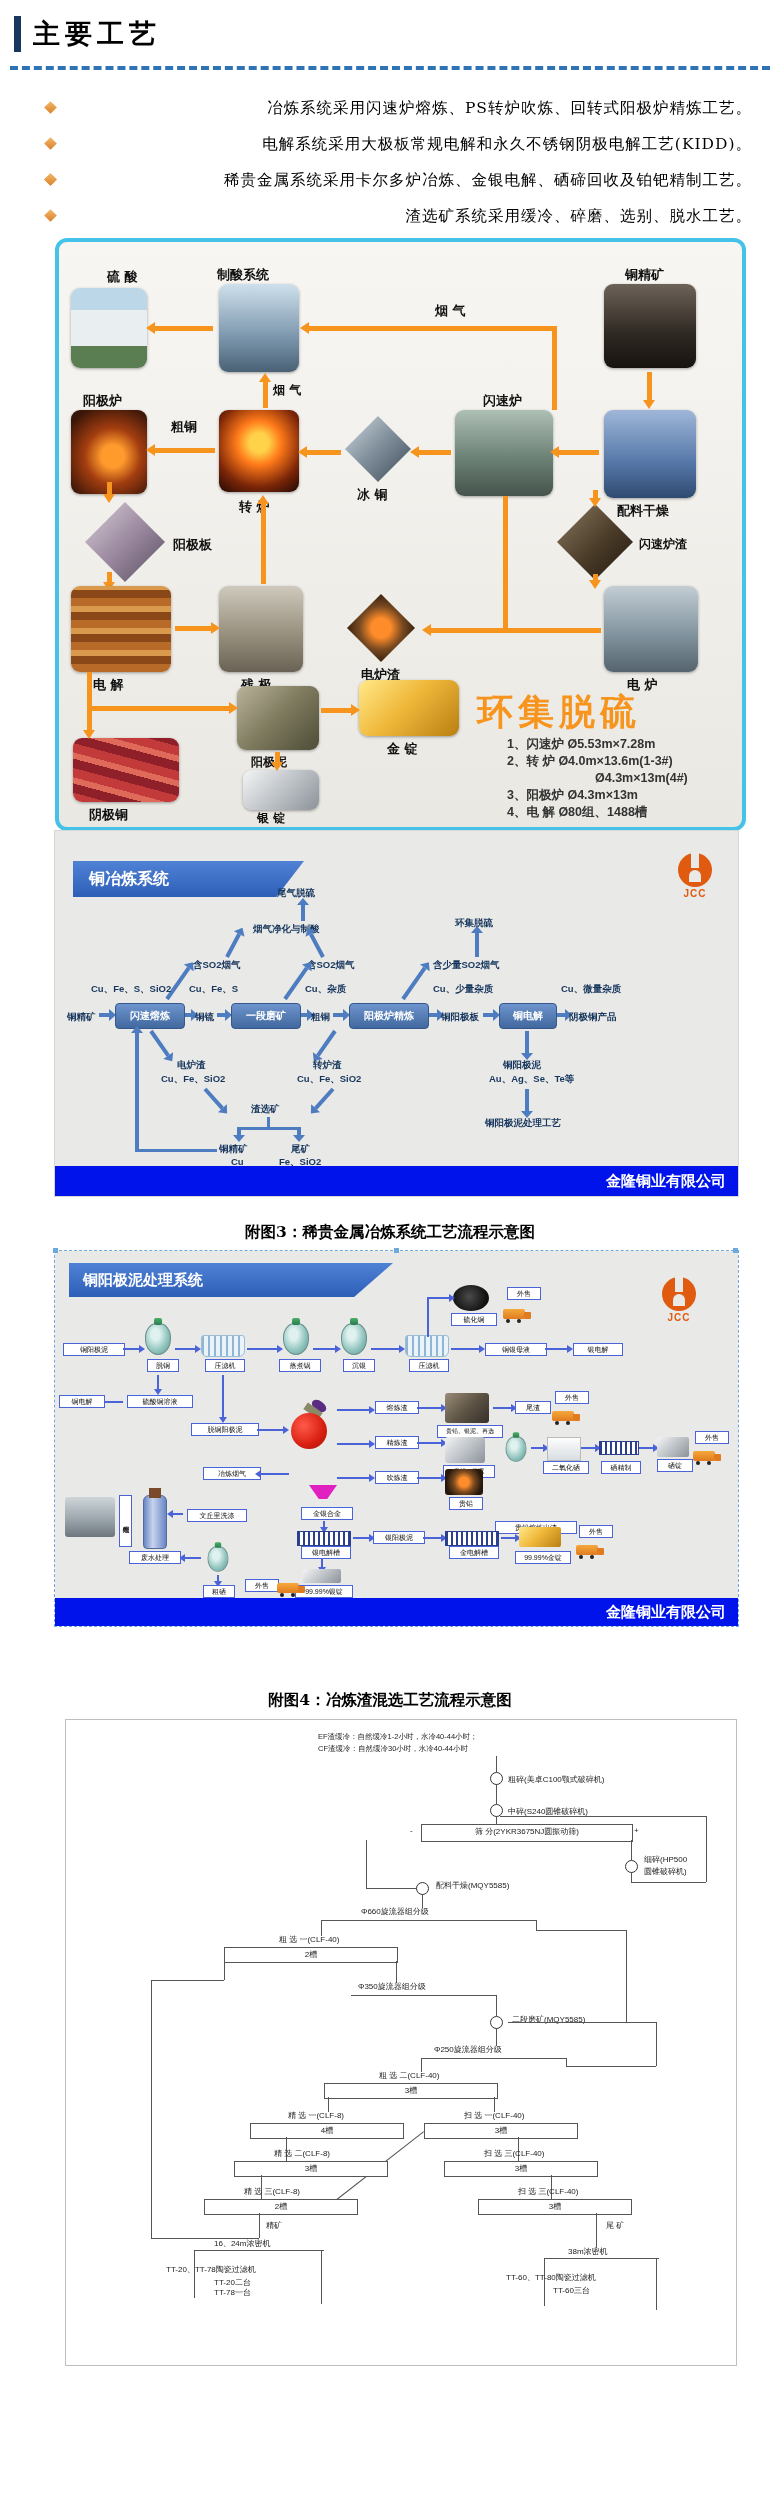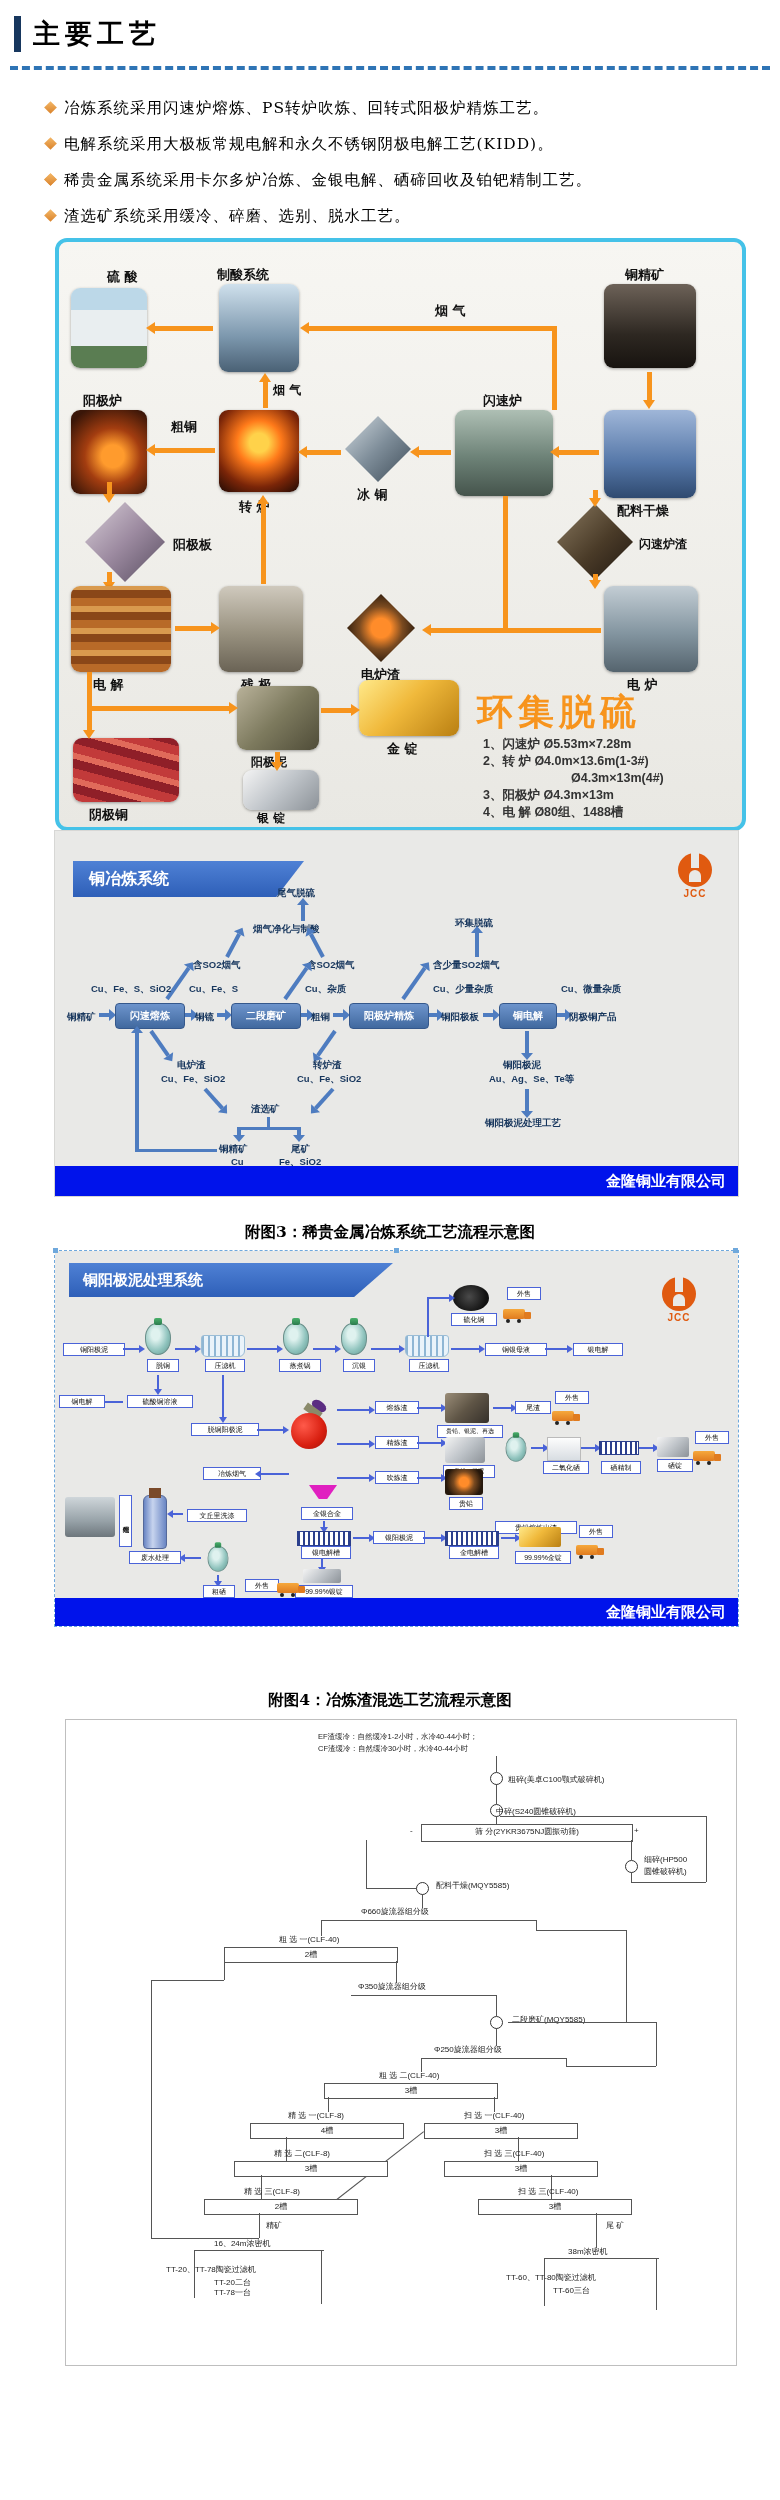--- a/index.html
+++ b/index.html
@@ -2,21 +2,21 @@
 <html><head>
 <meta charset="utf-8">
 <style>
   html,body{margin:0;padding:0;background:#fff;}
   body{width:780px;font-family:"Liberation Sans",sans-serif;}
   .page{position:relative;width:780px;}
   .hdr{display:flex;align-items:center;margin:16px 0 0 14px;}
   .hbar{width:7px;height:36px;background:#17375E;margin-right:12px;}
   .h1{font:bold 27px "DejaVu Serif","Liberation Serif",serif;letter-spacing:5px;color:#000;}
   .dash{border-top:4px dashed #2E74B5;margin:14px 10px 0 10px;}
-  .bullets{list-style:none;margin:24px 28px 0 46px;padding:0;}
+  .bullets{list-style:none;margin:24px 28px 0 46px;padding:0;text-align:right;}
   .bullets li{position:relative;padding-left:18px;font:15.5px/28px "DejaVu Serif","Liberation Serif",serif;color:#000;margin-bottom:8px;letter-spacing:1px;}
   .dmd{position:absolute;left:0;top:9px;width:9px;height:9px;background:linear-gradient(135deg,#F4B868,#D9822B);transform:rotate(45deg);}
   .cap{text-align:center;font:bold 15.5px "DejaVu Serif","Liberation Serif",serif;color:#000;margin:14px 0 8px;}
   .figbox{position:relative;margin-left:55px;}
   .f1{width:683px;height:585px;border:4px solid #45C2E8;border-radius:12px;background:linear-gradient(180deg,#f7f6f2,#e9e8e3);}
   .f2{width:683px;height:365px;background:#e9e9e7;box-shadow:0 0 0 1px #d7d7d5;}
   .f3{width:683px;height:375px;background:#e9e9e7;outline:1px dashed #6FA8DC;}
   .f4{width:670px;height:645px;background:#fff;border:1px solid #bfbfbf;margin-left:65px;}
   .abs{position:absolute;}
   
@@ -38,21 +38,21 @@
   .p-eslag{background:radial-gradient(circle at 50% 50%,#ff8c2a 0 20%,#7a4a20 45%,#26180c 78%);}
   .p-efurn{background:linear-gradient(180deg,#c3cdd4,#8395a0 55%,#55646e);}
   .p-slime{background:linear-gradient(135deg,#b9b29a,#7d7a5e 50%,#4f4c38);}
   .p-gold{background:linear-gradient(135deg,#ffe98a,#f0b93b 45%,#b97f12);}
   .p-cath{background:repeating-linear-gradient(15deg,#c23a3a 0 9px,#8f1f28 9px 18px,#e06a5a 18px 24px);}
   .p-silver{background:linear-gradient(135deg,#f4f4f4,#bfc4c9 50%,#8c9298);}
   .p-rock{background:linear-gradient(135deg,#9a8d78,#5f5546 50%,#35302a);}
   .p-white{background:linear-gradient(#fdfdfd,#d8dde2);border:1px solid #bbb;}
   .p-plant{background:linear-gradient(#cfd6da,#97a2a8 60%,#6d767c);}
   .ftitle{position:absolute;font:bold 36px "Liberation Sans",sans-serif;color:#F7941D;letter-spacing:5px;white-space:nowrap;}
-  .leg{position:absolute;font:bold 12.5px "Liberation Sans",sans-serif;color:#333;line-height:17px;white-space:nowrap;}
+  .leg{position:absolute;font:bold 12.5px "Liberation Sans",sans-serif;color:#333;line-height:17px;white-space:nowrap;margin-left:24px;}
   .leg div:nth-child(3){padding-left:88px;}
   .oa{position:absolute;height:5px;background:#F7941D;}
   .ov{position:absolute;width:5px;background:#F7941D;}
   .oa.r::after,.oa.l::before,.ov.d::after,.ov.u::before{content:"";position:absolute;width:0;height:0;}
   .oa.r::after{right:-9px;top:-4px;border-top:6px solid transparent;border-bottom:6px solid transparent;border-left:9px solid #F7941D;}
   .oa.l::before{left:-9px;top:-4px;border-top:6px solid transparent;border-bottom:6px solid transparent;border-right:9px solid #F7941D;}
   .ov.d::after{bottom:-9px;left:-4px;border-left:6px solid transparent;border-right:6px solid transparent;border-top:9px solid #F7941D;}
   .ov.u::before{top:-9px;left:-4px;border-left:6px solid transparent;border-right:6px solid transparent;border-bottom:9px solid #F7941D;}
   .bo{position:absolute;background:#F7941D;}
   
@@ -216,21 +216,21 @@
     <div class="t2" style="left:134px;top:152px">Cu、Fe、S</div>
     <div class="t2" style="left:250px;top:152px">Cu、杂质</div>
     <div class="t2" style="left:378px;top:152px">Cu、少量杂质</div>
     <div class="t2" style="left:506px;top:152px">Cu、微量杂质</div>
     <div class="t2" style="left:12px;top:180px">铜精矿</div>
     <div class="sa r" style="left:44px;top:182px;width:10px"></div>
     <div class="n2" style="left:60px;top:172px;width:68px">闪速熔炼</div>
     <div class="sa r" style="left:130px;top:182px;width:6px"></div>
     <div class="t2" style="left:140px;top:180px">铜锍</div>
     <div class="sa r" style="left:162px;top:182px;width:8px"></div>
-    <div class="n2" style="left:176px;top:172px;width:68px">二段磨矿</div>
+    <div class="n2" style="left:176px;top:172px;width:68px">一段磨矿</div>
     <div class="sa r" style="left:246px;top:182px;width:6px"></div>
     <div class="t2" style="left:256px;top:180px">粗铜</div>
     <div class="sa r" style="left:278px;top:182px;width:10px"></div>
     <div class="n2" style="left:294px;top:172px;width:78px">阳极炉精炼</div>
     <div class="sa r" style="left:374px;top:182px;width:8px"></div>
     <div class="t2" style="left:386px;top:180px">铜阳极板</div>
     <div class="sa r" style="left:428px;top:182px;width:10px"></div>
     <div class="n2" style="left:444px;top:172px;width:56px">铜电解</div>
     <div class="sa r" style="left:502px;top:182px;width:8px"></div>
     <div class="t2" style="left:514px;top:180px">阴极铜产品</div>
@@ -378,21 +378,21 @@
 
   <div class="cap" style="margin-top:64px">附图4：冶炼渣混选工艺流程示意图</div>
   <div class="figbox f4">
     <div class="t4 t4s" style="left:252px;top:12px">EF渣缓冷：自然缓冷1-2小时，水冷40-44小时；</div>
     <div class="t4 t4s" style="left:252px;top:24px">CF渣缓冷：自然缓冷30小时，水冷40-44小时</div>
     <div class="lk" style="left:430px;top:36px;width:1px;height:16px"></div>
     <div class="c4" style="left:424px;top:52px"></div>
     <div class="t4" style="left:442px;top:54px">粗碎(美卓C100颚式破碎机)</div>
     <div class="lk" style="left:430px;top:64px;width:1px;height:20px"></div>
     <div class="c4" style="left:424px;top:84px"></div>
-    <div class="t4" style="left:430px;top:86px">中碎(S240圆锥破碎机)</div>
+    <div class="t4" style="left:442px;top:86px">中碎(S240圆锥破碎机)</div>
     <div class="lk" style="left:430px;top:96px;width:1px;height:8px"></div>
     <div class="bx4" style="left:355px;top:104px;width:210px;height:16px">筛 分(2YKR3675NJ圆振动筛)</div>
     <div class="t4" style="left:344px;top:106px">-</div>
     <div class="t4" style="left:568px;top:106px">+</div>
     <div class="lk" style="left:565px;top:120px;width:1px;height:20px"></div>
     <div class="c4" style="left:559px;top:140px"></div>
     <div class="t4" style="left:578px;top:134px">细碎(HP500</div>
     <div class="t4" style="left:578px;top:146px">圆锥破碎机)</div>
     <div class="lk" style="left:565px;top:152px;width:1px;height:10px"></div>
     <div class="lk" style="left:565px;top:162px;width:75px;height:1px"></div>

